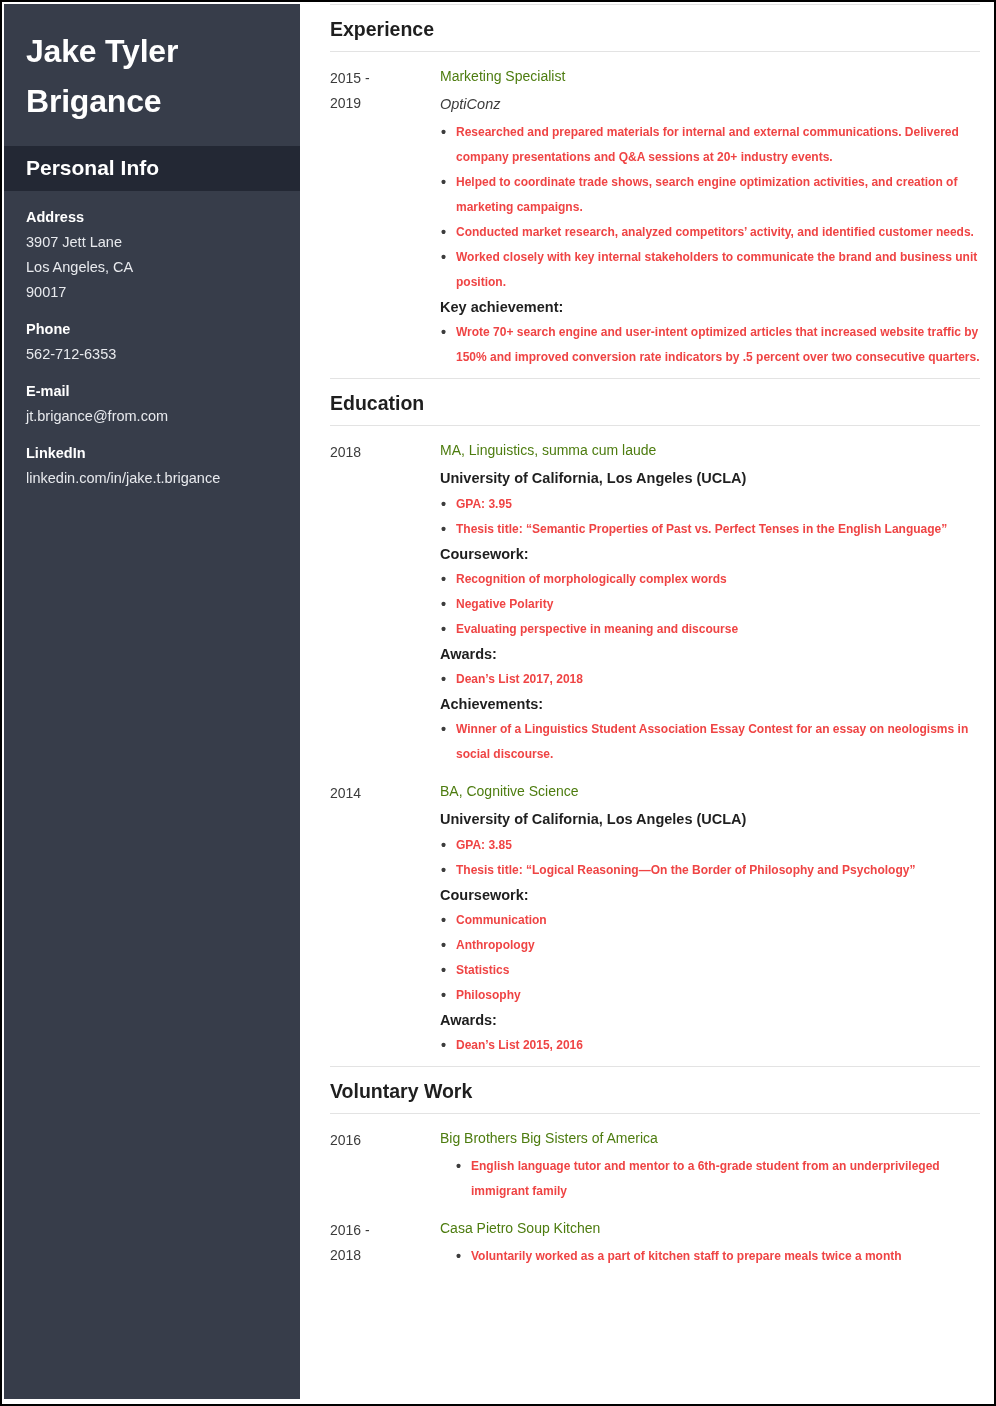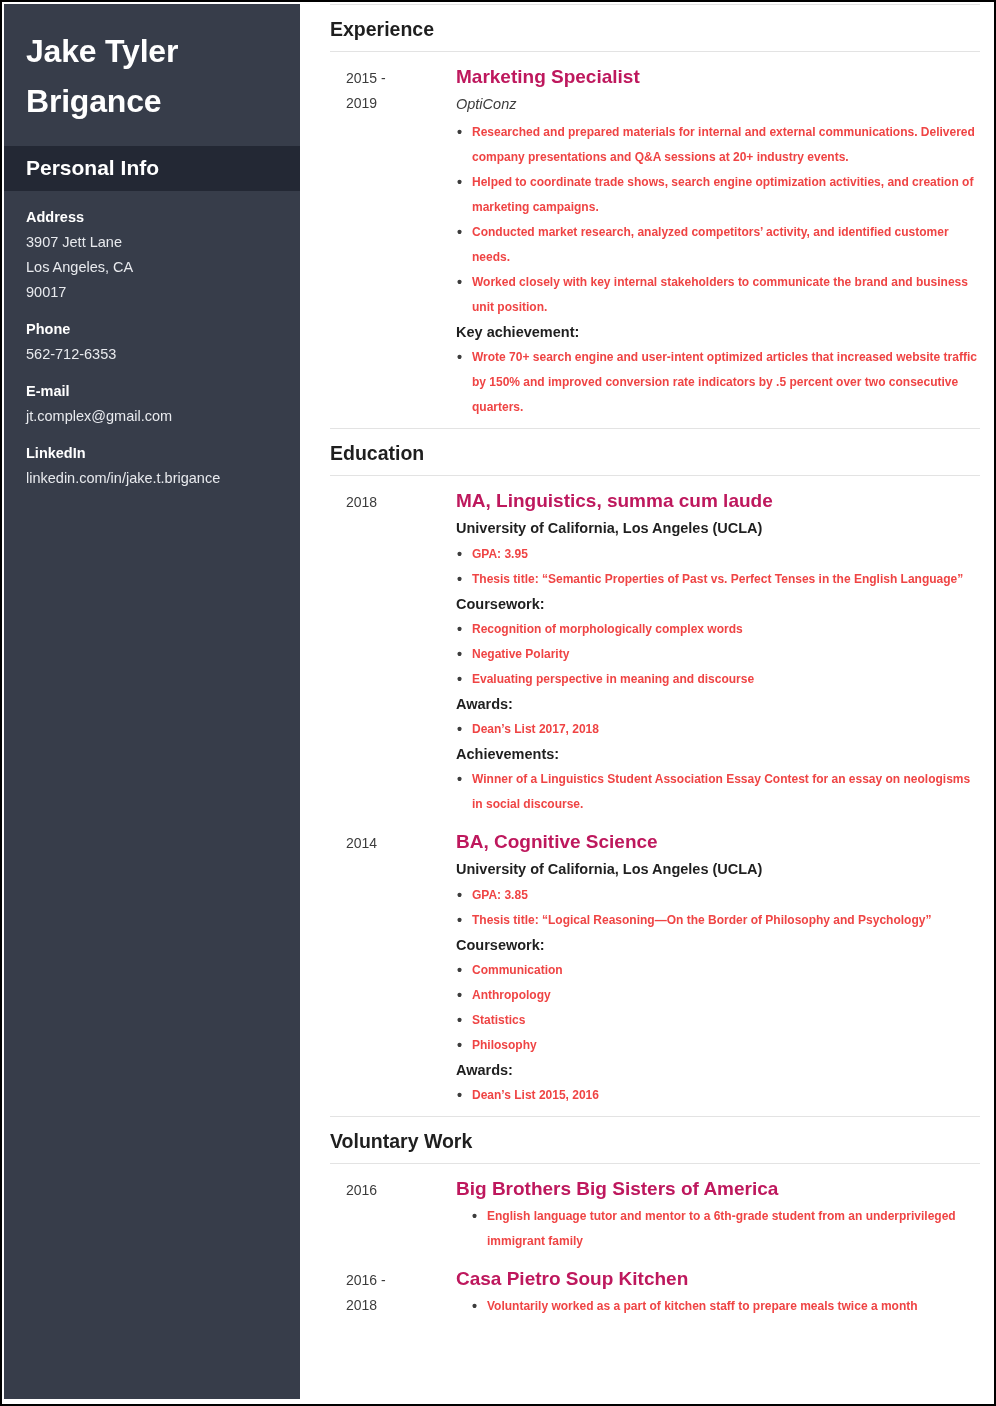--- a/index.html
+++ b/index.html
@@ -92,38 +92,37 @@
     font-weight: bold;
     color: #1f1f1f;
     line-height: 24px;
     padding: 12px 0 10px 0;
     border-bottom: 1px solid #e3e3e3;
   }
   .entry {
     display: flex;
     align-items: flex-start;
     padding-top: 12px;
-    margin-left: 16px;
   }
   .entry-dates {
     width: 110px;
     flex: 0 0 110px;
     font-size: 14px;
     line-height: 25px;
     color: #3c3c3c;
     padding-top: 2px;
   }
   .entry-body {
     flex: 1 1 auto;
     min-width: 0;
   }
   .entry-title {
-    font-size: 19px;
-    font-weight: bold;
-    color: #be185d;
+    font-size: 14px;
+    font-weight: normal;
+    color: #4d7c0f;
     line-height: 25px;
     margin-bottom: 3px;
   }
   .entry-org-italic {
     font-size: 14.5px;
     font-style: italic;
     color: #3c3c3c;
     line-height: 25px;
     margin-bottom: 3px;
   }
@@ -196,21 +195,21 @@
         <div class="info-value">90017</div>
       </div>
 
       <div class="info-group">
         <div class="info-label">Phone</div>
         <div class="info-value">562-712-6353</div>
       </div>
 
       <div class="info-group">
         <div class="info-label">E-mail</div>
-        <div class="info-value">jt.complex@gmail.com</div>
+        <div class="info-value">jt.brigance@from.com</div>
       </div>
 
       <div class="info-group">
         <div class="info-label">LinkedIn</div>
         <div class="info-value">linkedin.com/in/jake.t.brigance</div>
       </div>
 
     </div>
   </aside>
 

